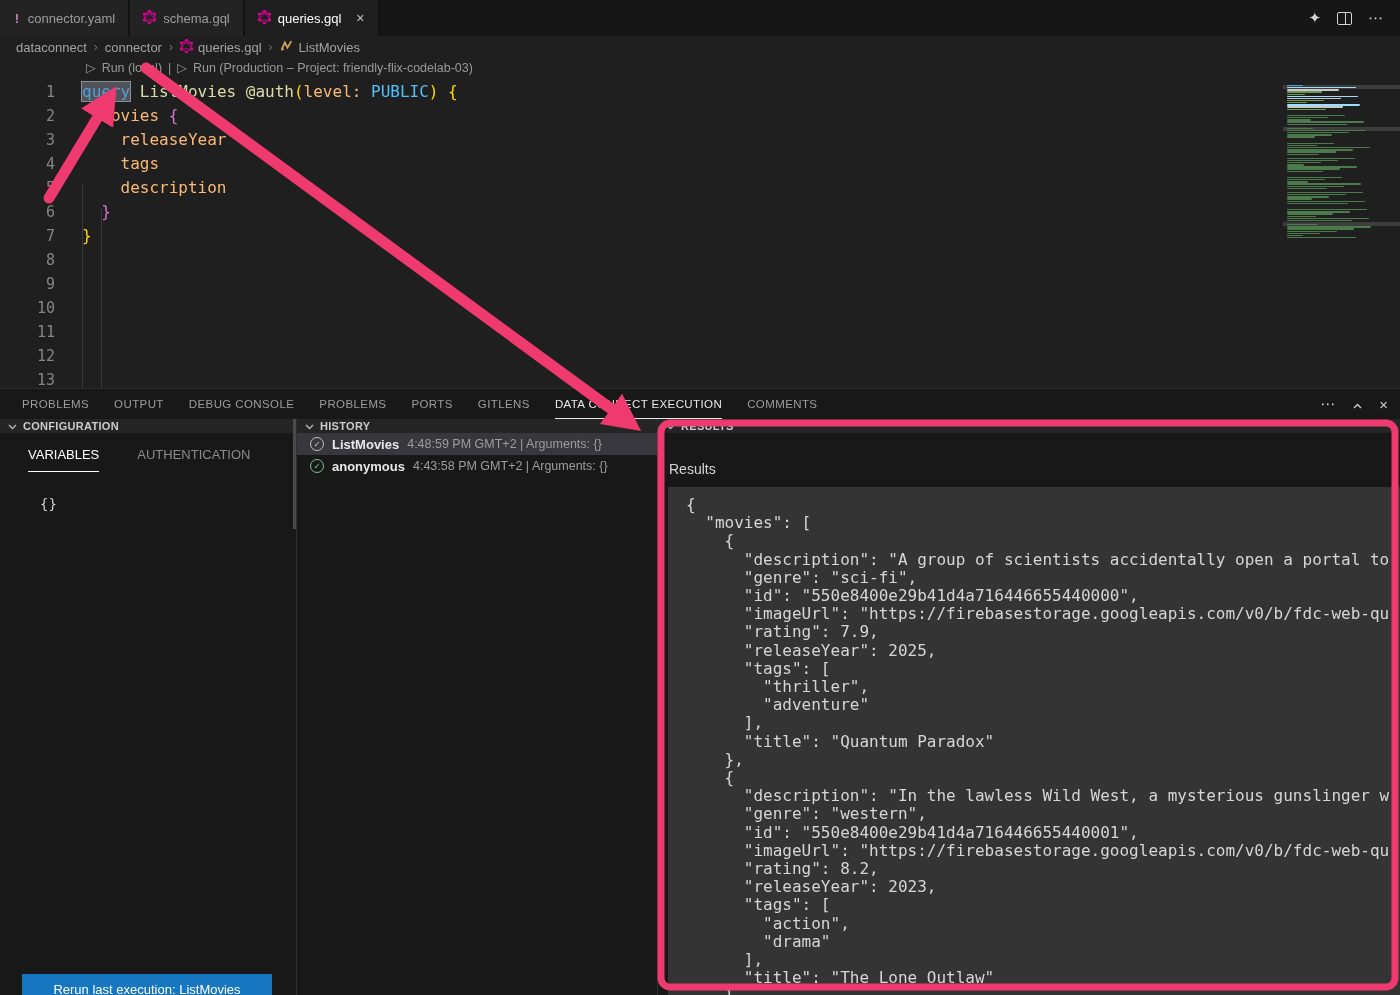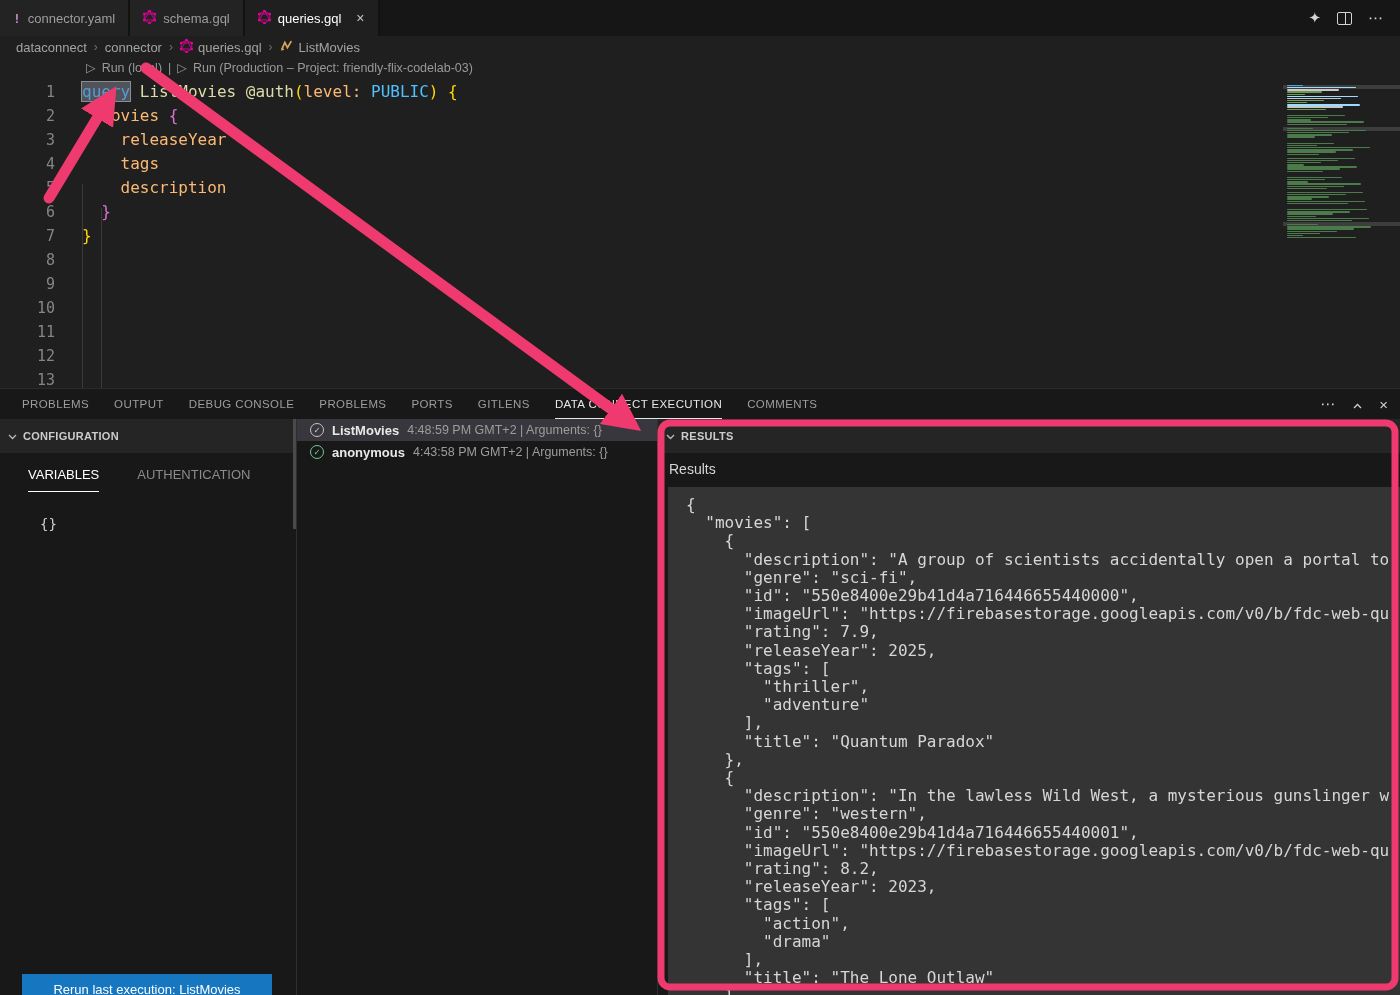--- a/index.html
+++ b/index.html
@@ -50,21 +50,21 @@
   .panel-tabs{height:30px;display:flex;align-items:stretch;padding-left:22px;gap:25px;
               font-size:11.5px;letter-spacing:.4px;color:#9d9d9d}
   .ptab{display:flex;align-items:center;cursor:pointer;border-bottom:1px solid transparent}
   .ptab.active{color:#e7e7e7;border-bottom-color:#e7e7e7}
   .panel-actions{position:absolute;right:12px;top:0;height:30px;display:flex;gap:17px;align-items:center;color:#cfcfcf}
   .panel-body{position:absolute;top:30px;left:0;right:0;bottom:0}
   .sec{position:absolute;top:0;bottom:0;background:#181818}
   #sec-config{left:0;width:296px;border-right:1px solid #2f2f2f}
   #sec-history{left:297px;width:360px;border-right:1px solid #2f2f2f}
   #sec-results{left:658px;right:0}
-  .sec-header{height:34px;background:#252526;display:flex;align-items:center;gap:6px;
+  .sec-header{height:14px;background:#252526;display:flex;align-items:center;gap:6px;
               padding-left:8px;font-size:11px;font-weight:bold;color:#cccccc;letter-spacing:.3px}
   .chev{display:inline-block}
   
   .cfg-tabs{display:flex;gap:38px;padding:14px 0 0 28px;font-size:13px;color:#8b8b8b}
   .cfg-tab{padding-bottom:9px;cursor:pointer}
   .cfg-tab.active{color:#ffffff;border-bottom:1.5px solid #ffffff}
   .vars-value{margin:24px 0 0 40px;font-family:"DejaVu Sans Mono",monospace;font-size:14px;color:#cccccc}
   .cfg-scroll{position:absolute;right:0;top:0;width:3px;height:110px;background:#4a4a4a}
   .rerun-btn{position:absolute;left:22px;top:555px;width:250px;height:30px;background:#1677c0;border:none;
              color:#ffffff;font-size:13px;font-family:"Liberation Sans",sans-serif;cursor:pointer}
@@ -321,20 +321,26 @@
       <div class="cfg-tabs" id="cfg-tabs">
           <div class="cfg-tab active">VARIABLES</div>
           <div class="cfg-tab">AUTHENTICATION</div>
         </div>
       <div class="vars-value">{}</div>
       <div class="cfg-scroll"></div>
       <button class="rerun-btn" style="background: rgb(22, 119, 192);">Rerun last execution: ListMovies</button>
     </div>
 
     <div class="sec" id="sec-history">
+      <div class="sec-header">
+        <span class="chev"><svg width="9" height="6" viewBox="0 0 9 6" style="">
+              <path d="M1 1 L4.5 4.5 L8 1" stroke="#bbbbbb" stroke-width="1.3" fill="none"></path>
+            </svg></span>
+        <span>HISTORY</span>
+      </div>
       <div id="history-rows">
           <div class="hrow selected" style="background: rgb(55, 55, 61);">
             <span class="ck" style="color: rgb(197, 197, 197); border-color: rgb(197, 197, 197);">✓</span>
             <span class="hname">ListMovies</span>
             <span class="htime">4:48:59 PM GMT+2 | Arguments: {}</span>
           </div>
           <div class="hrow">
             <span class="ck" style="color: rgb(115, 201, 145); border-color: rgb(115, 201, 145);">✓</span>
             <span class="hname">anonymous</span>
             <span class="htime">4:43:58 PM GMT+2 | Arguments: {}</span>

